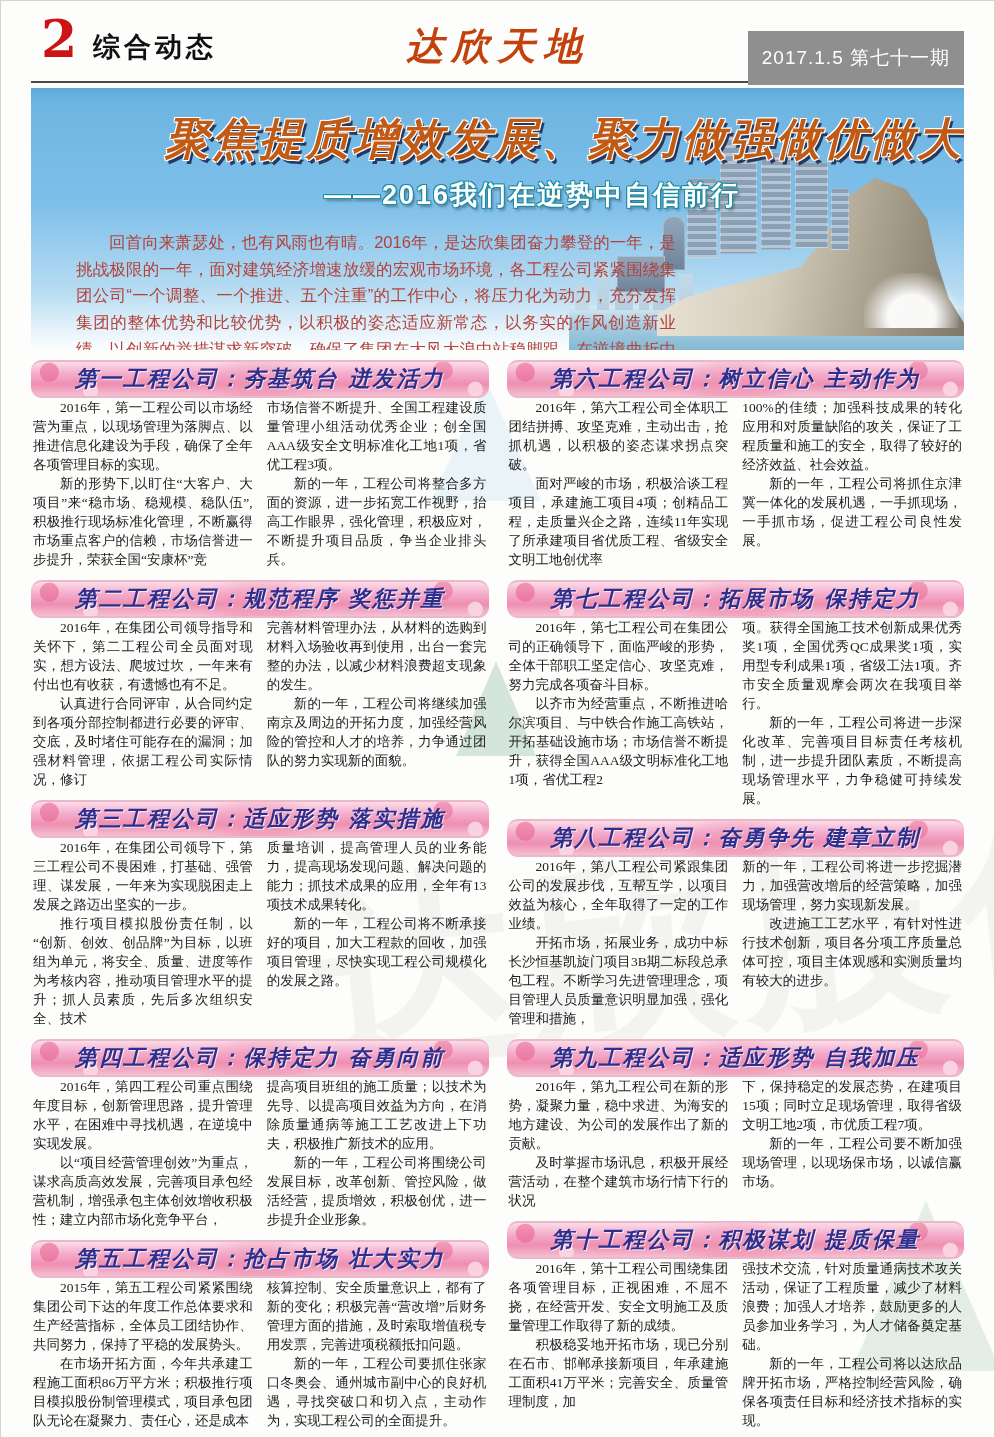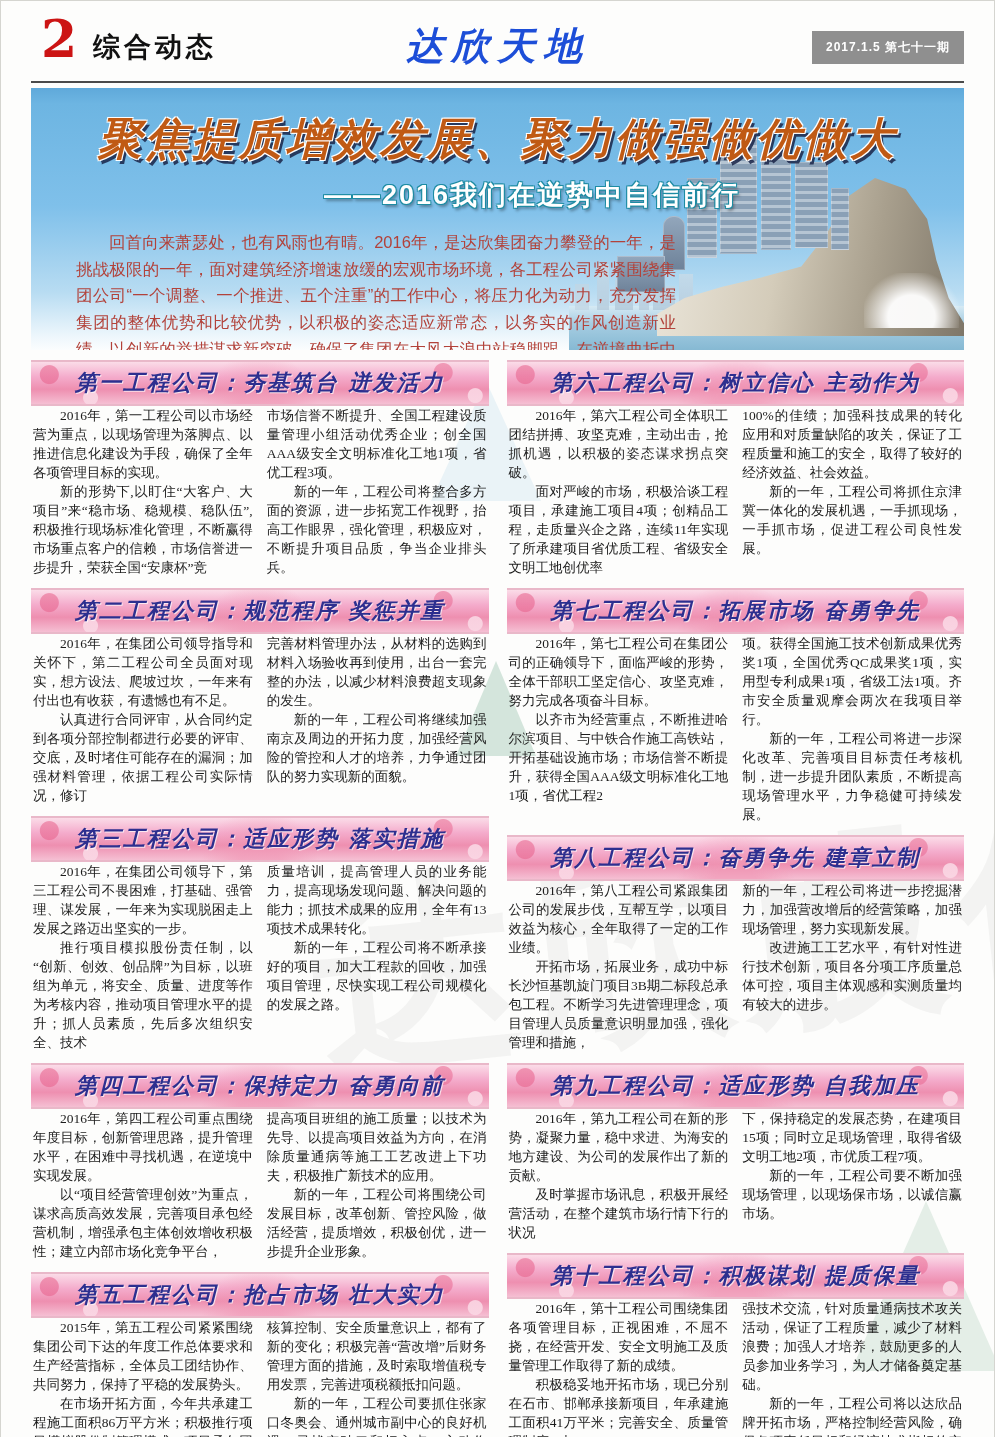--- a/index.html
+++ b/index.html
@@ -10,30 +10,30 @@
     background:#fdfdfc; border:1px solid #d5d5d0; overflow:hidden;
     display:flex; flex-direction:column;
   }
   
   .hdr { position:relative; height:64px; margin:12px 30px 0 30px; }
   .hdr .pno { position:absolute; left:10px; top:-2px; font-size:52px; line-height:56px;
     font-weight:900; color:#cc1414; font-family:"DejaVu Serif",serif; }
   .hdr .section { position:absolute; left:62px; top:16px; font-size:27px; font-weight:bold;
     color:#111; letter-spacing:4px; }
   .hdr .masthead { position:absolute; left:50%; transform:translateX(-50%); top:8px;
-    font-size:38px; font-weight:bold; font-style:italic; color:#1d4ed8;
+    font-size:38px; font-weight:bold; font-style:italic; color:#c2410c;
     font-family:"DejaVu Serif",serif; letter-spacing:8px; }
   .hdr .issue { position:absolute; right:0; top:18px; background:#8f8f8f; color:#fff;
-    font-size:12px; font-weight:bold; padding:8px 14px; letter-spacing:1px; }
+    font-size:19px; font-weight:normal; padding:14px 14px; letter-spacing:1px; }
   .hdr-rule { height:0; border-bottom:2px solid #4a4a4a; margin:4px 30px 0 30px; }
 
   
   .banner { position:relative; height:262px; margin:5px 30px 0 30px; overflow:hidden;
     background:linear-gradient(180deg,#5fa9da 0%,#6db5e2 6%,#7fc0ea 45%,#b8dcf2 78%,#eef7fc 95%,#fbfdfe 100%); }
-  .banner-title { position:relative; z-index:3; text-align:center; margin-top:22px;
+  .banner-title { position:relative; z-index:3; text-align:right; margin-top:22px;
     font-size:44px; font-weight:900; letter-spacing:3px; color:#c05a14;
     font-family:"DejaVu Serif",serif; font-style:italic;
     text-shadow:-1px -1px 0 #fff,1px -1px 0 #fff,-1px 1px 0 #fff,1px 1px 0 #fff,3px 4px 0 rgba(25,35,70,.85); }
   .banner-sub { position:relative; z-index:3; text-align:center; padding-left:69px; margin-top:8px;
     font-size:27px; font-weight:bold; letter-spacing:2px; color:#fff;
     text-shadow:-1px -1px 0 #1d8ca3,1px -1px 0 #1d8ca3,-1px 1px 0 #1d8ca3,1px 1px 0 #1d8ca3,2px 3px 3px rgba(0,0,0,.35); }
   .banner-intro { position:relative; z-index:3; width:600px; margin:16px 0 0 45px;
     font-size:16.5px; line-height:1.62; color:#b2423a; text-indent:2em; text-align:justify; }
   
   .city-scene { position:absolute; right:0; bottom:0; width:395px; height:195px; z-index:1; }
@@ -60,29 +60,29 @@
   .b5 { left:94px; bottom:80px; width:22px; height:54px; border-radius:10px 10px 0 0; }
   .b6 { left:48px; bottom:58px; width:48px; height:36px; }
   .b7 { left:262px; bottom:100px; width:18px; height:62px; }
   .splash { position:absolute; left:295px; bottom:22px; width:95px; height:55px;
     background:radial-gradient(ellipse at 50% 80%,rgba(255,255,255,.95) 0 35%,rgba(255,255,255,0) 75%); }
 
   
   .main { flex:1; display:flex; gap:18px; margin:10px 30px 0 30px; position:relative; z-index:2; }
   .ncol { flex:1; min-width:0; }
   .article { margin-bottom:9px; }
-  .art-banner { position:relative; height:46px; display:flex; align-items:center; justify-content:center;
+  .art-banner { position:relative; height:38px; display:flex; align-items:center; justify-content:center;
     background:
       radial-gradient(circle at 4% 30%,rgba(231,96,138,.55) 0 9px,rgba(231,96,138,0) 10px),
       radial-gradient(circle at 13% 85%,rgba(250,215,228,.9) 0 7px,rgba(250,215,228,0) 8px),
       radial-gradient(circle at 90% 25%,rgba(231,96,138,.5) 0 9px,rgba(231,96,138,0) 10px),
       radial-gradient(circle at 97% 80%,rgba(250,215,228,.9) 0 7px,rgba(250,215,228,0) 8px),
       radial-gradient(circle at 50% 120%,rgba(240,150,180,.6) 0 22px,rgba(240,150,180,0) 60px),
       linear-gradient(180deg,#fbdce8 0%,#f4accc 35%,#ee8fb0 65%,#f5bfd3 100%);
-    border-top:2px solid #e9b8c9; border-bottom:2px solid #e9b8c9; }
+    border-top:2px solid #e9b8c9; border-bottom:2px solid #e9b8c9;border-radius:11px; }
   .art-title { font-size:22px; font-weight:bold; font-style:italic; color:#2d2f8f;
     font-family:"DejaVu Serif",serif; letter-spacing:2px; white-space:nowrap;
     text-shadow:1px 1px 0 rgba(255,255,255,.7); }
   .art-body { display:flex; gap:14px; padding:0 2px 2px 2px; }
   .tcol { flex:1; min-width:0; font-size:13.5px; line-height:19px; color:#1c1c1c;
     text-align:justify; font-family:"Liberation Serif","DejaVu Serif",serif; }
   .tcol p { text-indent:2em; margin:0; }
   .col-b p:first-child { text-indent:0; }
 
   
@@ -230,21 +230,21 @@
             </div>
             <div class="tcol col-b">
               <p>100%的佳绩；加强科技成果的转化应用和对质量缺陷的攻关，保证了工程质量和施工的安全，取得了较好的经济效益、社会效益。</p>
               <p>新的一年，工程公司将抓住京津冀一体化的发展机遇，一手抓现场，一手抓市场，促进工程公司良性发展。</p>
             </div>
           </div>
         </article>
 
         <article class="article">
           <div class="art-banner">
-            <span class="art-title">第七工程公司：拓展市场 奋勇争先</span>
+            <span class="art-title">第七工程公司：拓展市场 保持定力</span>
           </div>
           <div class="art-body">
             <div class="tcol col-a">
               <p>2016年，第七工程公司在集团公司的正确领导下，面临严峻的形势，全体干部职工坚定信心、攻坚克难，努力完成各项奋斗目标。</p>
               <p>以齐市为经营重点，不断推进哈尔滨项目、与中铁合作施工高铁站，开拓基础设施市场；市场信誉不断提升，获得全国AAA级文明标准化工地1项，省优工程2</p>
             </div>
             <div class="tcol col-b">
               <p>项。获得全国施工技术创新成果优秀奖1项，全国优秀QC成果奖1项，实用型专利成果1项，省级工法1项。齐市安全质量观摩会两次在我项目举行。</p>
               <p>新的一年，工程公司将进一步深化改革、完善项目目标责任考核机制，进一步提升团队素质，不断提高现场管理水平，力争稳健可持续发展。</p>
             </div>

